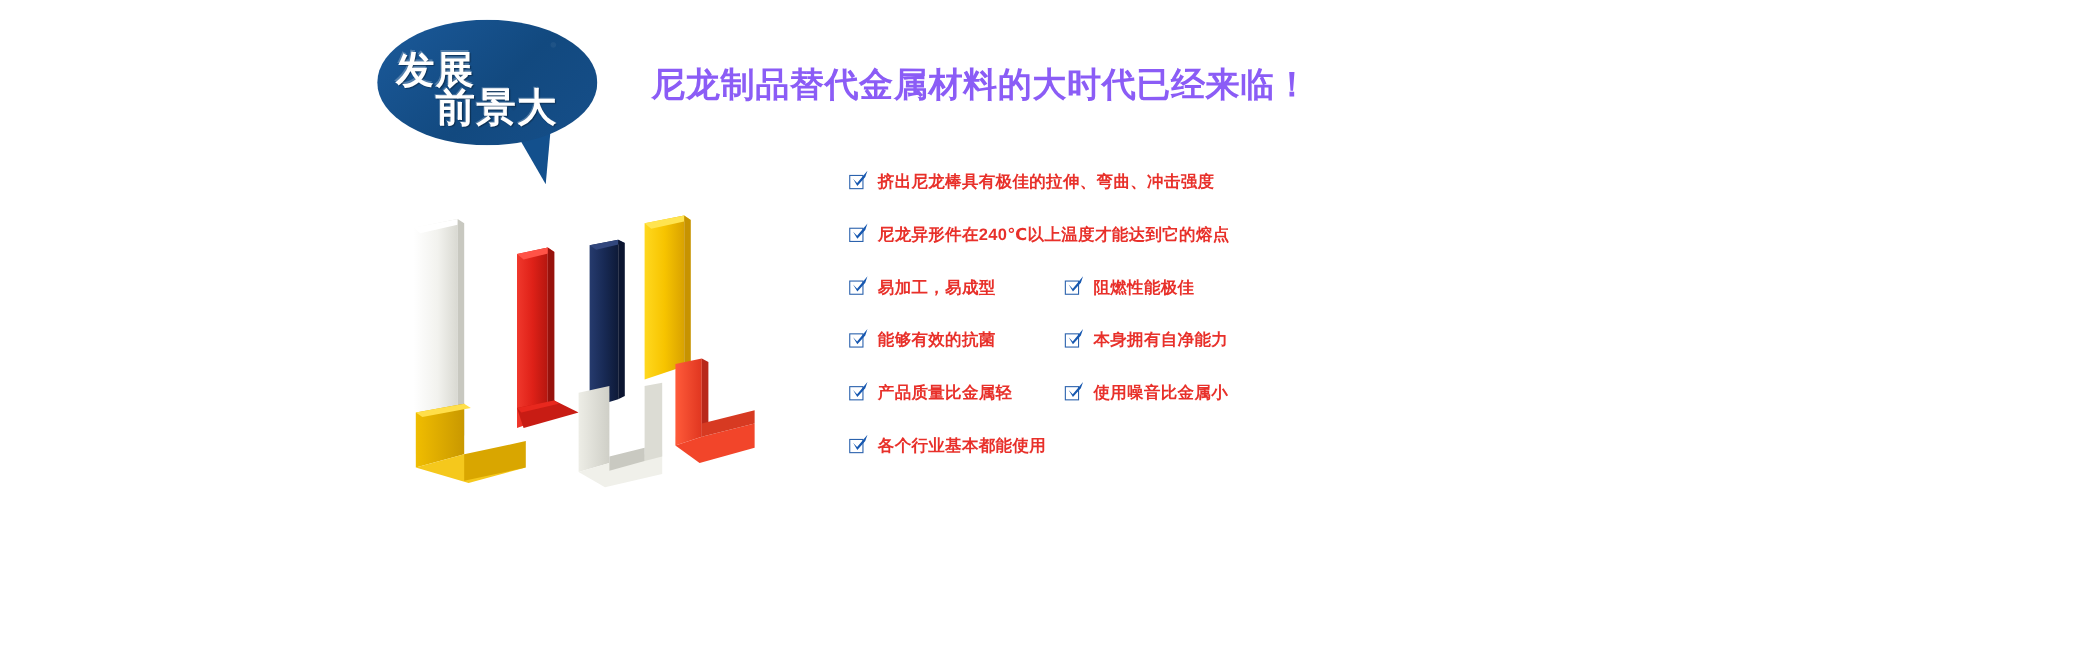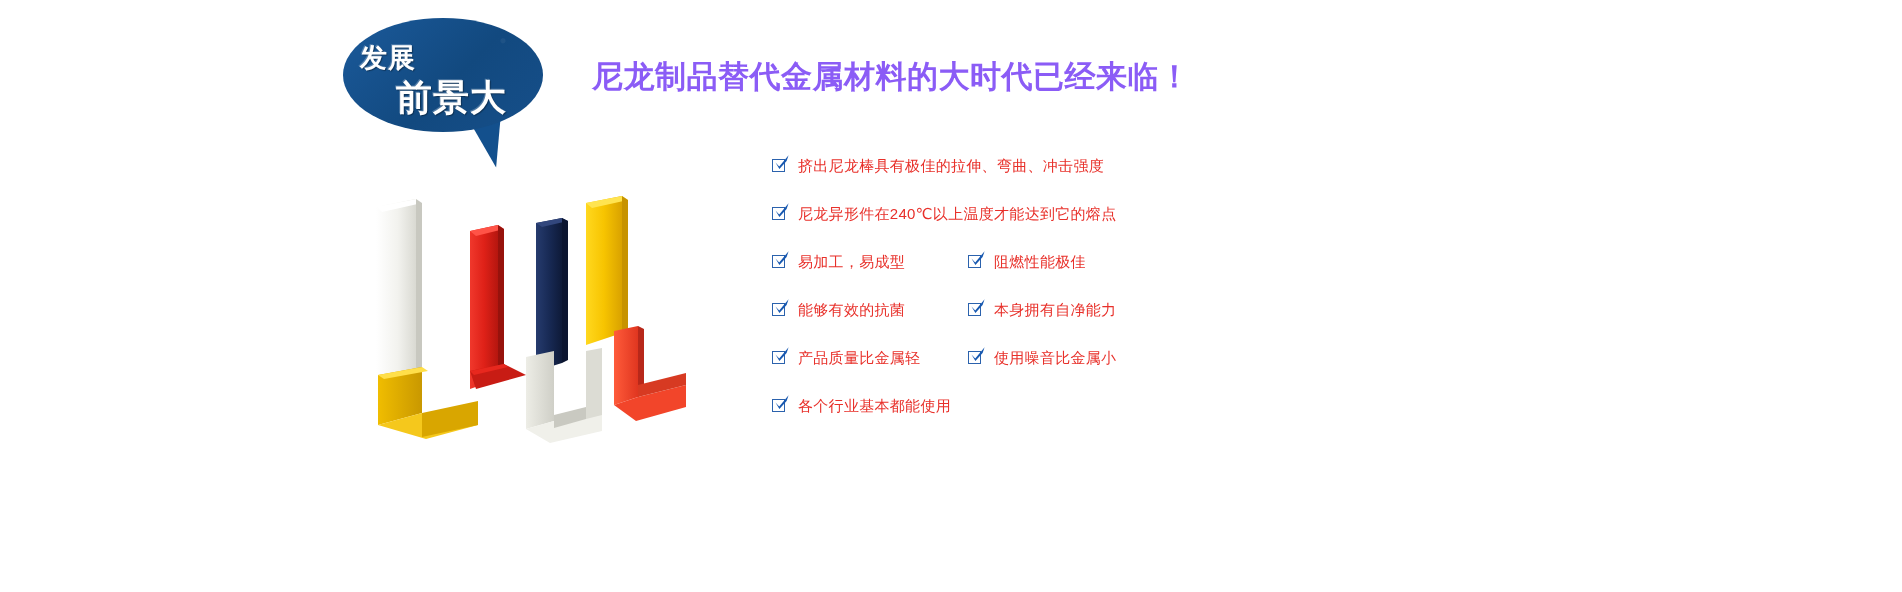--- a/index.html
+++ b/index.html
@@ -47,21 +47,21 @@
     width: 0;
     height: 0;
     border-left: 34px solid transparent;
     border-right: 8px solid transparent;
     border-top: 64px solid #13508d;
     transform: rotate(-2deg);
   }
   .bubble-line {
     position: absolute;
     color: #ffffff;
-    font-size: 27px;
+    font-size: 35px;
     font-weight: 700;
     letter-spacing: 1px;
     text-shadow: 1px 1px 1px rgba(0,0,0,0.35), -1px -1px 0 rgba(255,255,255,0.25);
     white-space: nowrap;
   }
   #bubble-line-1 { left: 17px; top: 22px; }
   #bubble-line-2 { left: 53px; top: 56px; font-size: 36px; }
 
   
   #headline {
@@ -87,20 +87,21 @@
   
   #bullets {
     position: absolute;
     left: 772px;
     top: 158px;
     width: 640px;
   }
   .bullet-row {
     position: relative;
     height: 48px;
+    font-weight: bold;
   }
   .bullet {
     position: absolute;
     display: flex;
     align-items: center;
     white-space: nowrap;
   }
   .bullet.col1 { left: 0px; }
   .bullet.col2 { left: 196px; }
   .chk {

